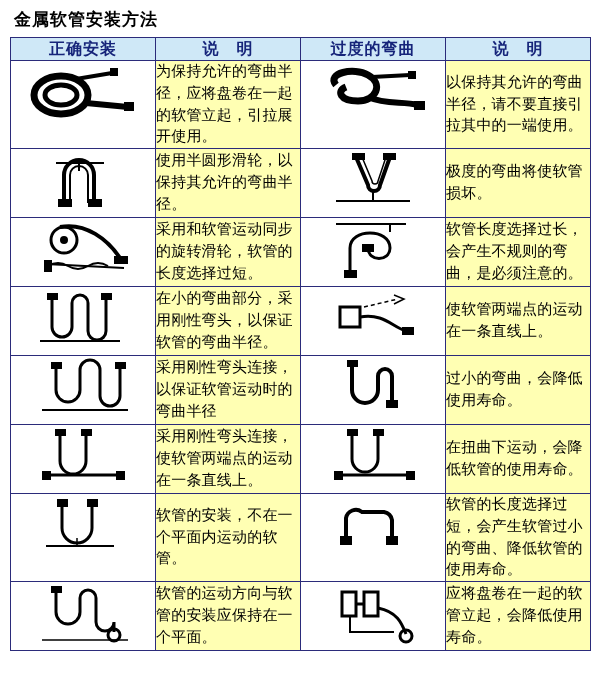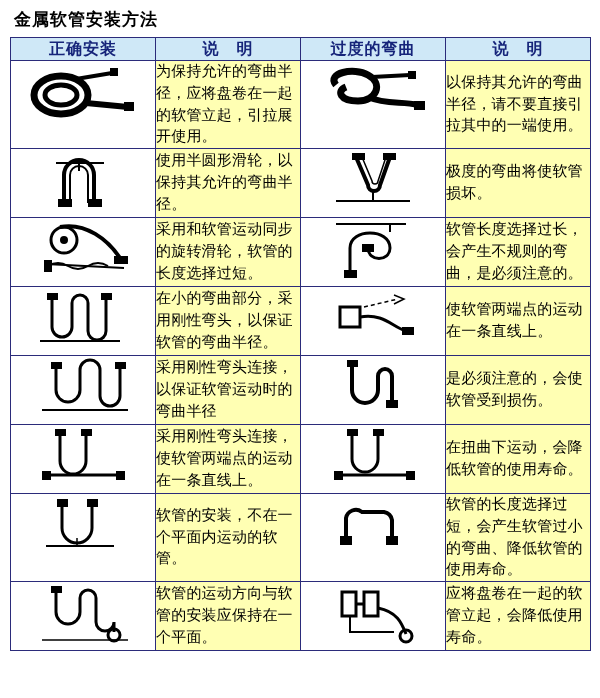--- a/index.html
+++ b/index.html
@@ -222,21 +222,21 @@
         <td class="txt-cell">采用刚性弯头连接，以保证软管运动时的弯曲半径</td>
         <td class="img-cell">
           <span class="fig">
             <svg width="135" height="62" viewBox="0 0 135 62">
               <path d="M46 8 L46 34 A13 13 0 0 0 72 34 L72 20 A7 7 0 0 1 86 20 L86 48" fill="none" stroke="#000" stroke-width="4"></path>
               <rect x="41" y="4" width="11" height="7" fill="#000"></rect>
               <rect x="80" y="44" width="12" height="8" fill="#000"></rect>
             </svg>
           </span>
         </td>
-        <td class="txt-cell">是必须注意的，会使软管受到损伤。</td>
+        <td class="txt-cell">过小的弯曲，会降低使用寿命。</td>
       </tr>
 
       <tr>
         <td class="img-cell">
           <span class="fig">
             <svg width="135" height="62" viewBox="0 0 135 62">
               <path d="M44 8 L44 36 A13 13 0 0 0 70 36 L70 8" fill="none" stroke="#000" stroke-width="3"></path>
               <rect x="39" y="4" width="11" height="7" fill="#000"></rect>
               <rect x="65" y="4" width="11" height="7" fill="#000"></rect>
               <line x1="30" y1="50" x2="104" y2="50" stroke="#000" stroke-width="3"></line>

